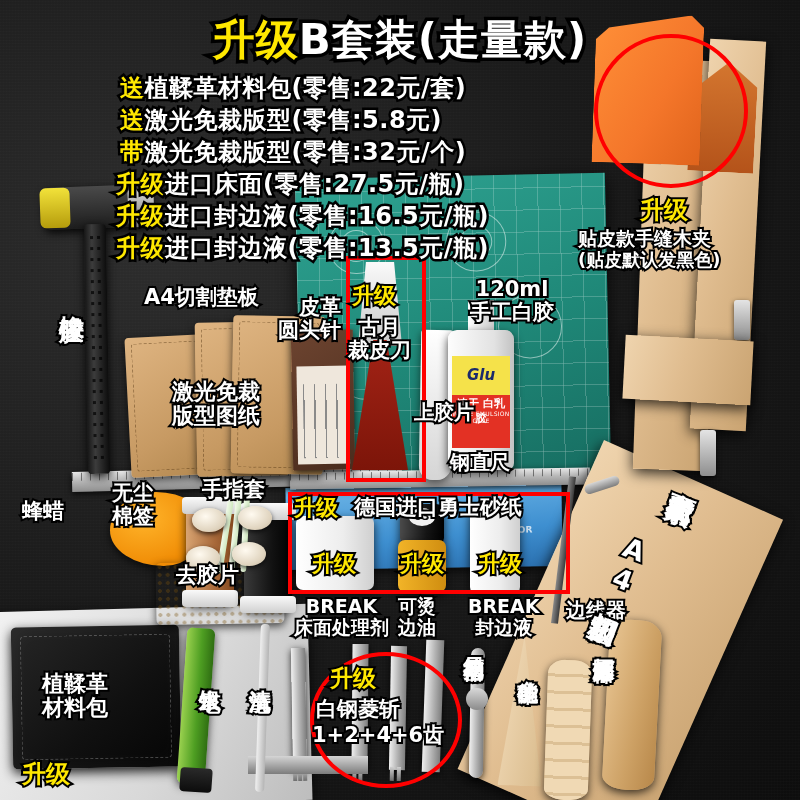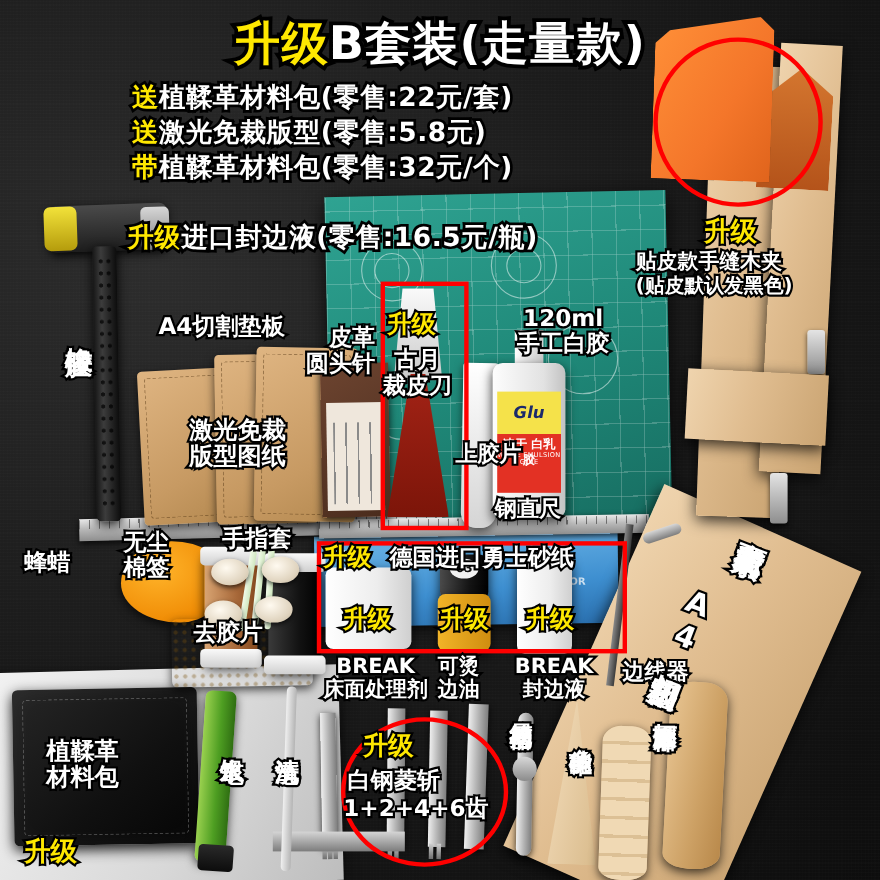--- a/index.html
+++ b/index.html
@@ -315,22 +315,24 @@
 
   <div class="redcircle" style="left:594px;top:34px;width:146px;height:146px"></div>
   <div class="redbox" style="left:346px;top:256px;width:72px;height:218px"></div>
   <div class="redbox" style="left:288px;top:492px;width:274px;height:94px"></div>
   <div class="redcircle" style="left:310px;top:652px;width:144px;height:128px"></div>
 
   <div class="title"><span class="yellow">升级</span><span>B套装(走量款)</span></div>
 
   <div class="bullet" style="left:120px;top:72px"><span class="yellow">送</span><span>植鞣革材料包(零售:22元/套)</span></div>
   <div class="bullet" style="left:120px;top:104px"><span class="yellow">送</span><span>激光免裁版型(零售:5.8元)</span></div>
-  <div class="bullet" style="left:120px;top:136px"><span class="yellow">带</span><span>植鞣革材料包(零售:32元/个)</span></div>
+  <div class="bullet" style="left:120px;top:136px"><span class="yellow">带</span><span>激光免裁版型(零售:32元/个)</span></div>
+  <div class="bullet" style="left:116px;top:168px"><span class="yellow">升级</span><span>进口床面(零售:27.5元/瓶)</span></div>
   <div class="bullet" style="left:116px;top:200px"><span class="yellow">升级</span><span>进口封边液(零售:16.5元/瓶)</span></div>
+  <div class="bullet" style="left:116px;top:232px"><span class="yellow">升级</span><span>进口封边液(零售:13.5元/瓶)</span></div>
 
   <div class="lbl yellow" style="left:640px;top:198px;font-size:24px">升级</div>
   <div class="lbl" style="left:578px;top:228px;font-size:19px">贴皮款手缝木夹</div>
   <div class="lbl" style="left:578px;top:250px;font-size:18px">(贴皮默认发黑色)</div>
 
   <div class="lbl vert" style="left:58px;top:296px;font-size:25px;height:100px">橡胶锤</div>
   <div class="lbl" style="left:144px;top:286px;font-size:21px">A4切割垫板</div>
   <div class="lbl" style="left:172px;top:380px;font-size:22px;text-align:center">激光免裁
 版型图纸</div>
   <div class="lbl" style="left:278px;top:296px;font-size:21px;text-align:right">皮革

